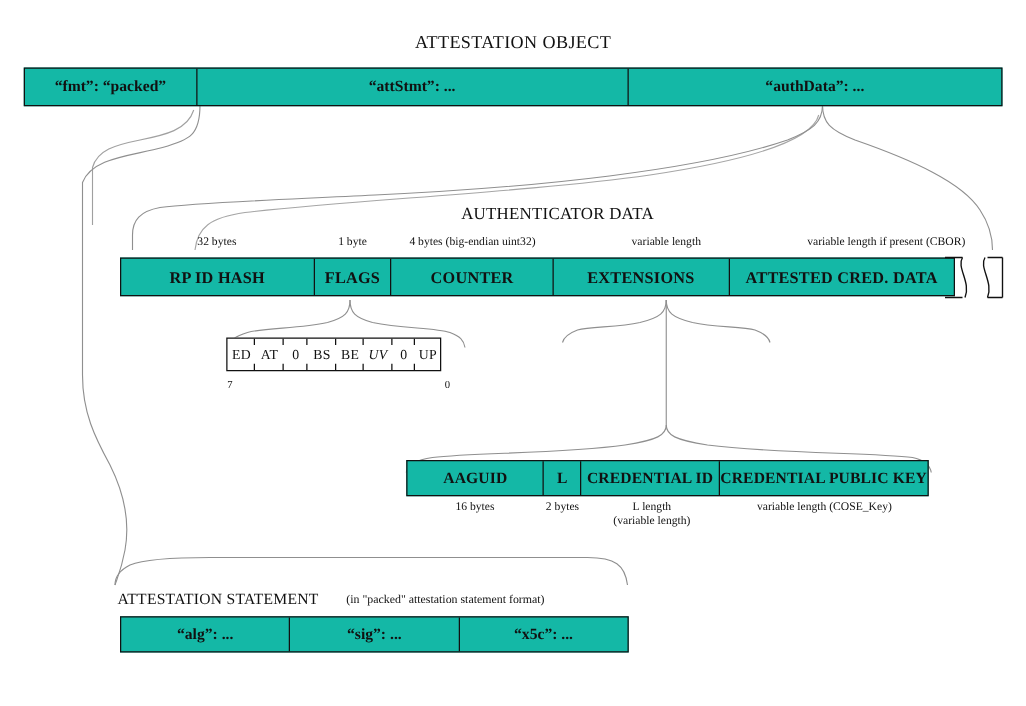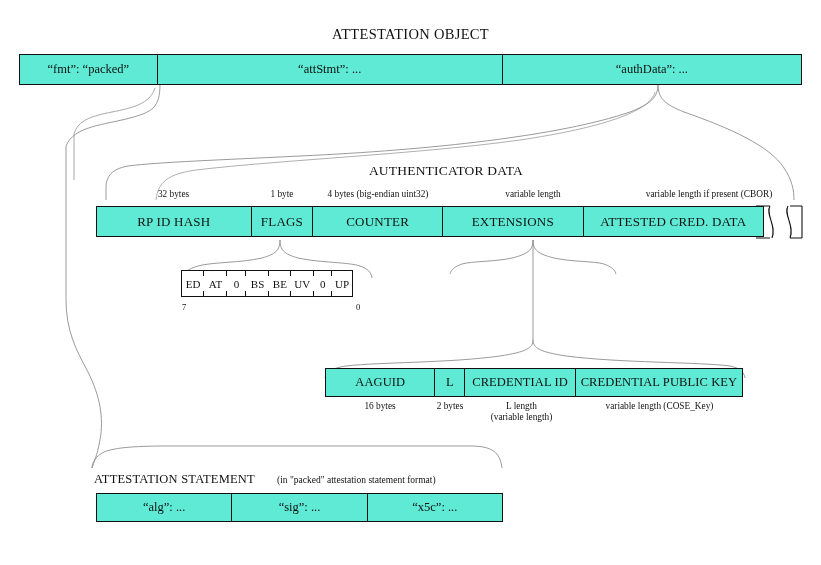--- a/index.html
+++ b/index.html
@@ -58,21 +58,22 @@
     font-size: 9.5px;
     white-space: nowrap;
   }
 
   
   .row {
     position: absolute;
     display: flex;
     box-sizing: border-box;
     border: 1.1px solid #111111;
-    background: #5eead4;
+    background: #14b8a6;
+    font-weight: bold;
   }
   .cell {
     box-sizing: border-box;
     display: flex;
     align-items: center;
     justify-content: center;
     border-right: 1.1px solid #111111;
     font-size: 13px;
     white-space: nowrap;
     overflow: hidden;
@@ -236,21 +237,21 @@
       <path d="M14 2 C 9 10, 21 22, 16 34" stroke="#111111" stroke-width="1.1" fill="none"></path>
       <path d="M32 2 C 27 10, 39 22, 34 34" stroke="#111111" stroke-width="1.1" fill="none"></path>
     </svg>
 
     <div id="flags-box" style="left:181px; top:270px; width:172px; height:27px;">
       <div class="flag-cell" style="width:25px;">ED</div>
       <div class="flag-cell" style="width:25px;">AT</div>
       <div class="flag-cell" style="width:22px;">0</div>
       <div class="flag-cell" style="width:25px;">BS</div>
       <div class="flag-cell" style="width:25px;">BE</div>
-      <div class="flag-cell" style="width:25px;">UV</div>
+      <div class="flag-cell" style="width:25px;font-style:italic;">UV</div>
       <div class="flag-cell" style="width:21px;">0</div>
       <div class="flag-cell" style="width:22px;">UP</div>
     </div>
     <div class="bit-index" style="left:174px; top:302px; width:20px;">7</div>
     <div class="bit-index" style="left:348px; top:302px; width:20px;">0</div>
 
     <div class="row row-acd" style="left:325px; top:368px; width:418px; height:29px;">
       <div class="cell" style="width:110px;">AAGUID</div>
       <div class="cell" style="width:30px;">L</div>
       <div class="cell" style="width:111px;">CREDENTIAL ID</div>

